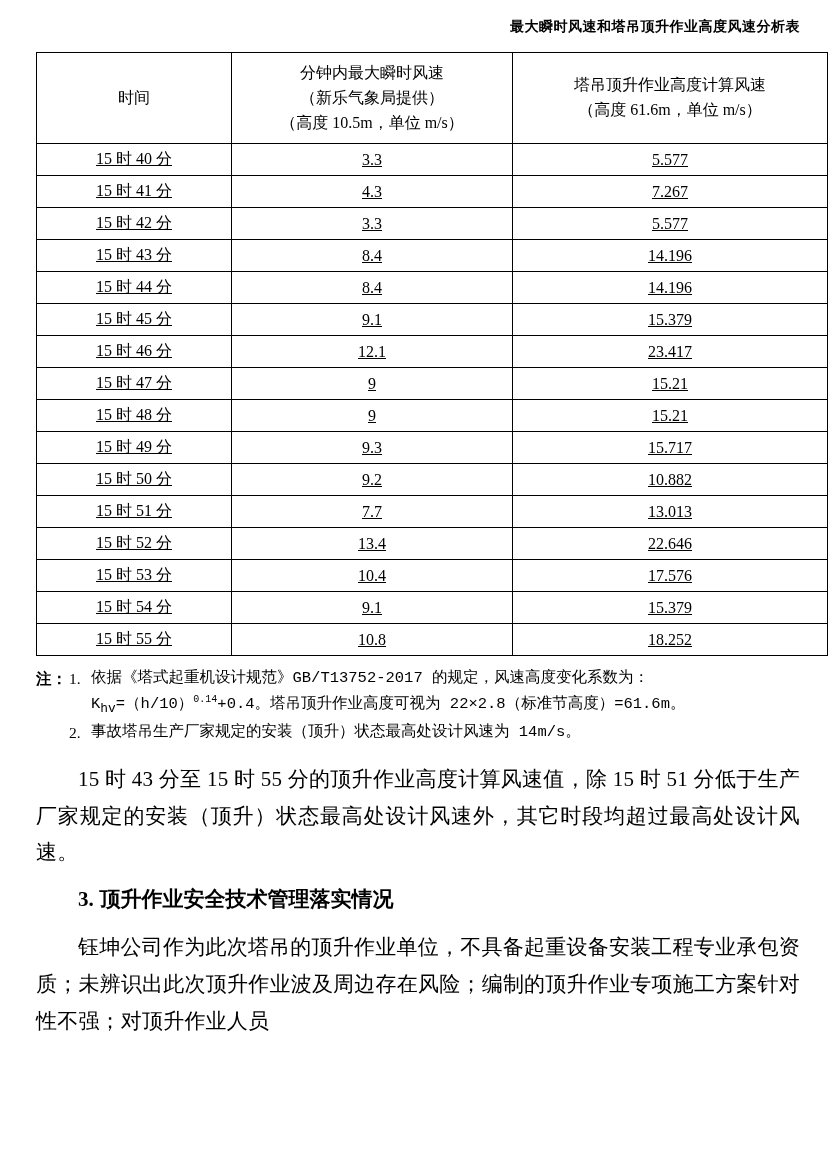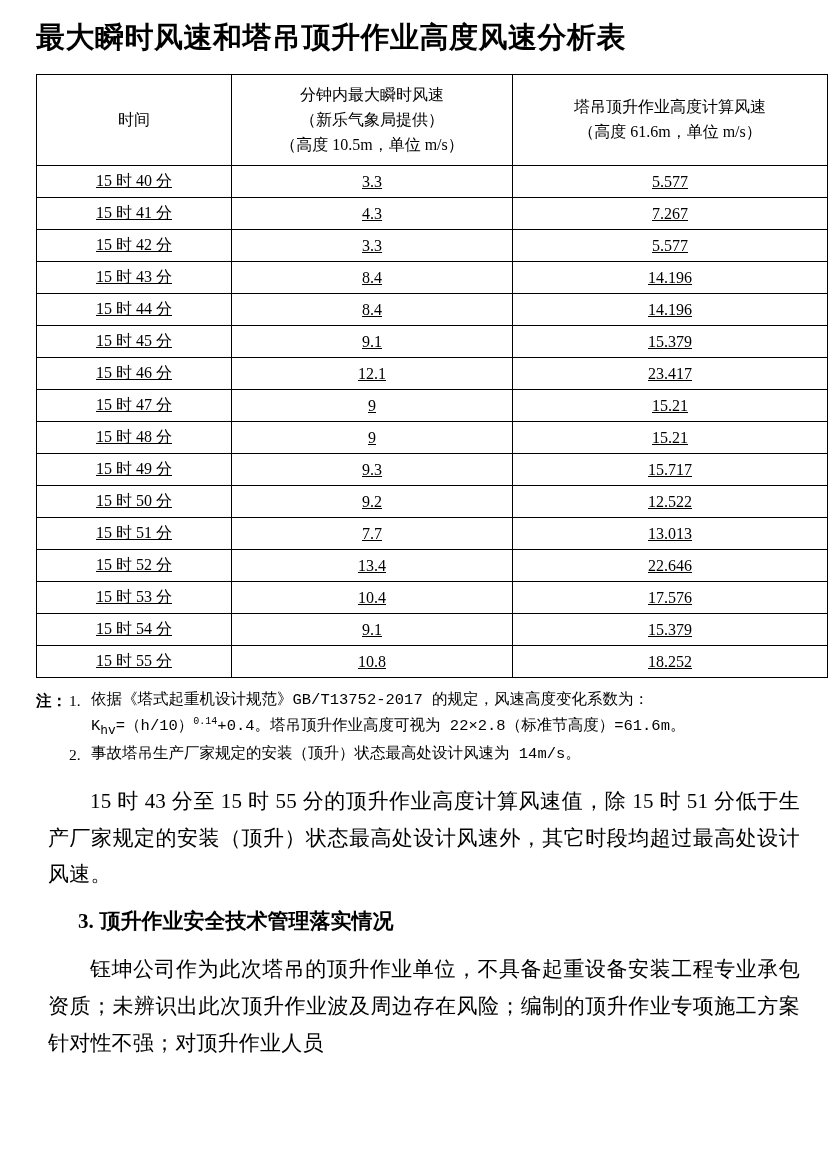--- a/index.html
+++ b/index.html
@@ -14,22 +14,22 @@
     color: #000000;
   }
   .page {
     position: relative;
     width: 836px;
     min-height: 1153px;
     box-sizing: border-box;
     padding: 10px 36px 0 36px;
   }
   .doc-title {
-    text-align: left;
-    font-size: 29px;
+    text-align: right;
+    font-size: 14px;
     font-weight: bold;
     letter-spacing: 0.5px;
     margin: 8px 0 16px 0;
     font-family: "Liberation Sans", "DejaVu Sans", sans-serif;
   }
   table.wind-table {
     width: 764px;
     margin: 0 auto;
     border-collapse: collapse;
     table-layout: fixed;
@@ -90,21 +90,21 @@
     display: block;
   }
   sup.supsm {
     font-size: 10px;
     vertical-align: super;
   }
   .para {
     font-size: 21px;
     line-height: 1.75;
     text-indent: 2em;
-    margin: 16px 0 0 12px;
+    margin: 16px 0 0 0;
     text-align: justify;
     letter-spacing: 0.2px;
   }
   .section-head {
     font-size: 21px;
     font-weight: bold;
     margin: 14px 0 0 0;
     text-indent: 2em;
     font-family: "Liberation Sans", "DejaVu Sans", sans-serif;
   }
@@ -181,21 +181,21 @@
           <td class="col-calc">15.21</td>
         </tr>
         <tr>
           <td class="col-time">15 时 49 分</td>
           <td class="col-gust">9.3</td>
           <td class="col-calc">15.717</td>
         </tr>
         <tr>
           <td class="col-time">15 时 50 分</td>
           <td class="col-gust">9.2</td>
-          <td class="col-calc">12.522</td>
+          <td class="col-calc">10.882</td>
         </tr>
         <tr>
           <td class="col-time">15 时 51 分</td>
           <td class="col-gust">7.7</td>
           <td class="col-calc">13.013</td>
         </tr>
         <tr>
           <td class="col-time">15 时 52 分</td>
           <td class="col-gust">13.4</td>
           <td class="col-calc">22.646</td>

